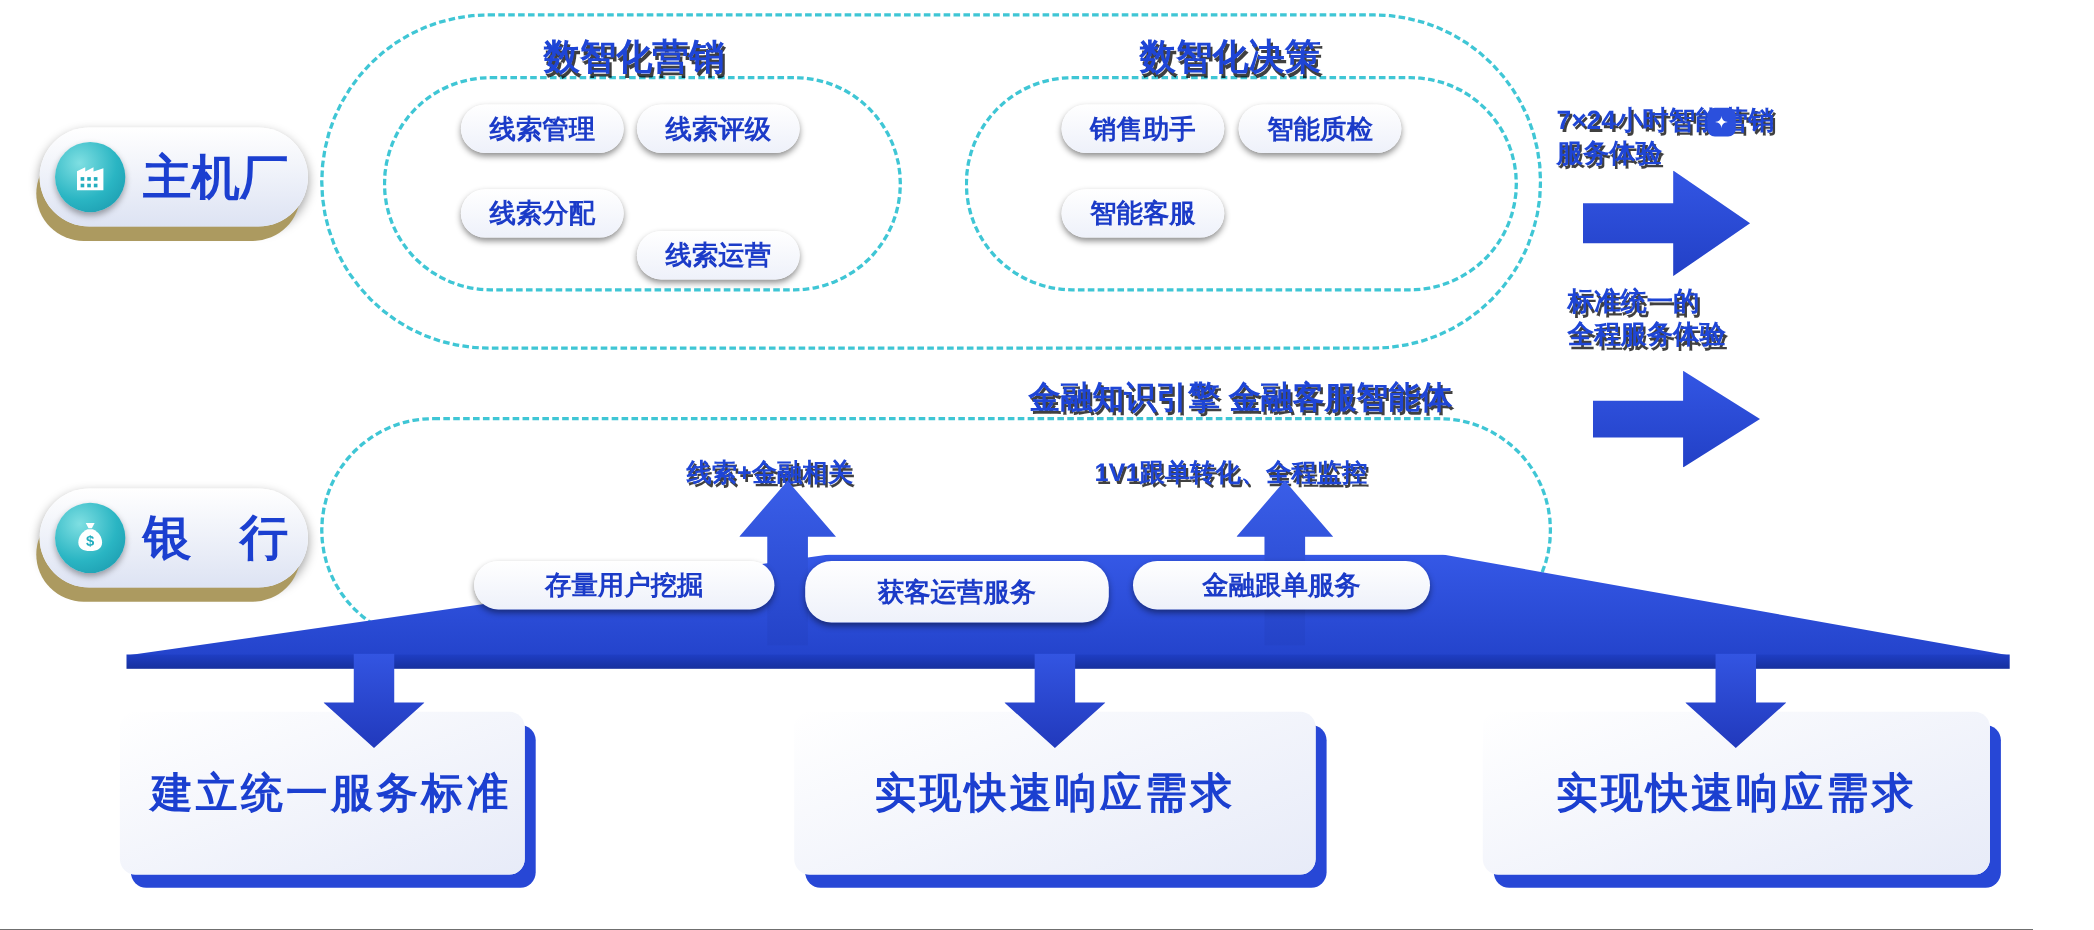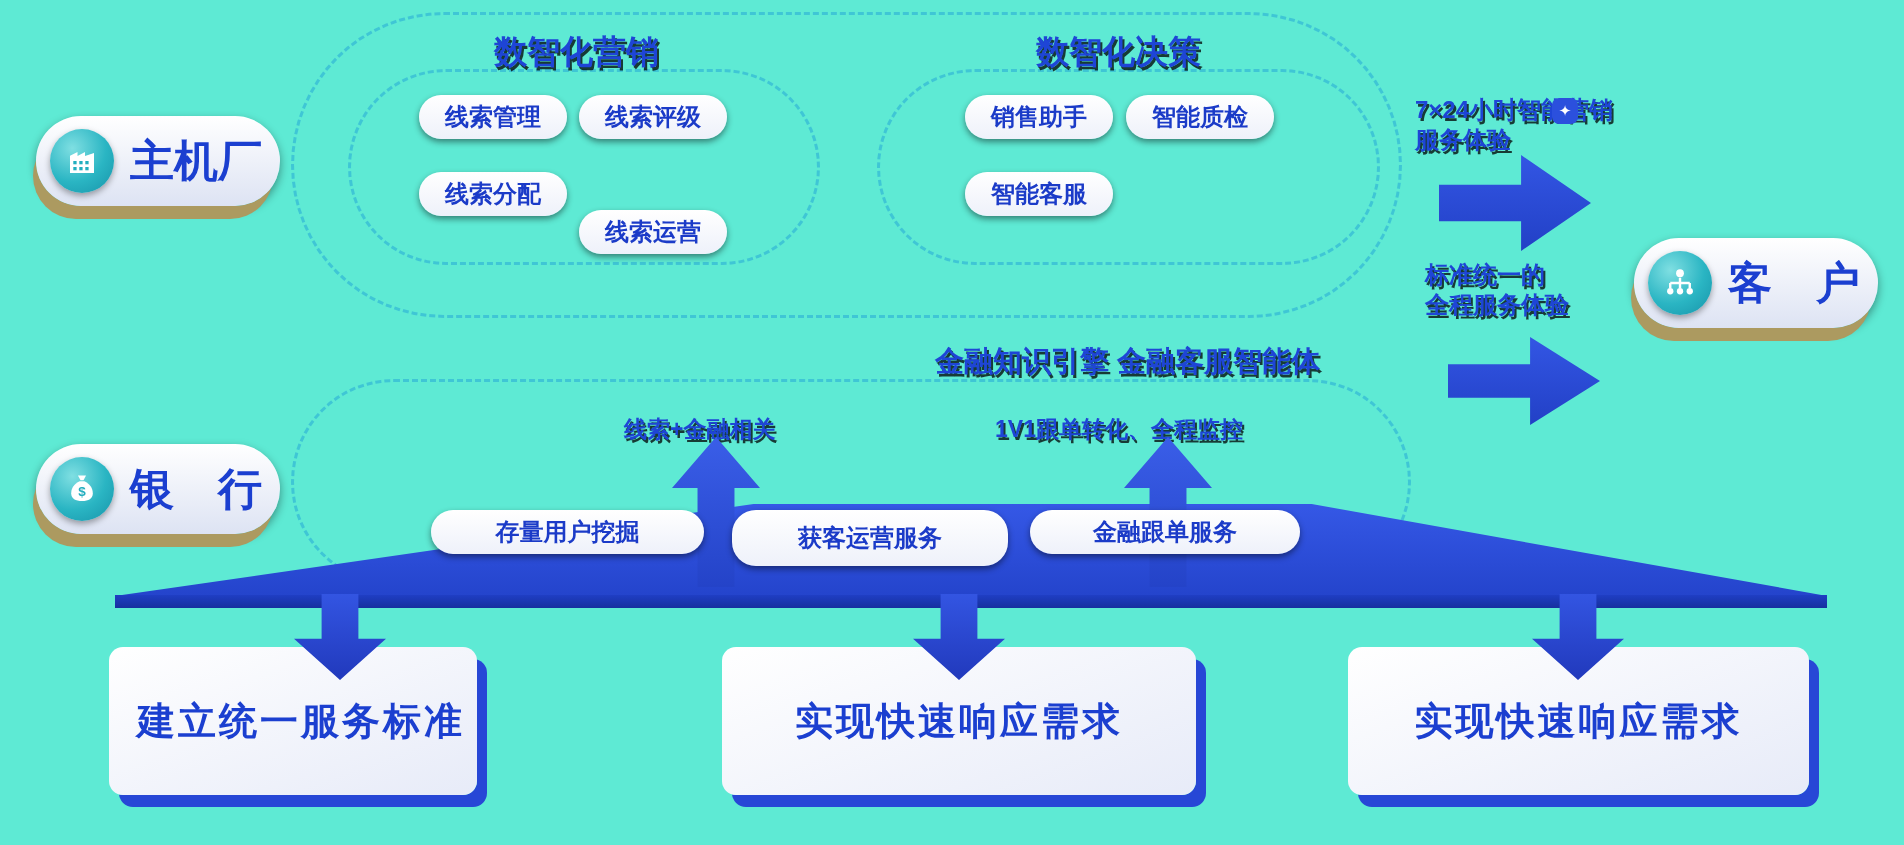--- a/index.html
+++ b/index.html
@@ -1,18 +1,18 @@
 <!DOCTYPE html>
 <html><head>
 <meta charset="utf-8">
 <style>
   * { margin:0; padding:0; box-sizing:border-box; }
   html,body { background:#000; }
   body { font-family:"Liberation Sans","DejaVu Sans",sans-serif; }
-  .canvas { position:relative; width:1904px; height:845px; background:#5eead4; overflow:hidden; }
+  .canvas { position:relative; width:1904px; height:845px; background:#ffffff; overflow:hidden; }
 
   
   .dashed { position:absolute; border:3px dashed #3fc6d5; background:transparent; z-index:1; }
 
   
   .blue-heading { position:absolute; color:#1e45d6; font-weight:bold;
                   text-shadow:2px 3px 0 rgba(0,0,0,.75); white-space:nowrap; z-index:2; }
 
   
   .chip { position:absolute; display:flex; align-items:center; justify-content:center;
@@ -151,26 +151,14 @@
     <span class="entity-icon">
       <svg width="36" height="36" viewBox="0 0 24 24">
         <path fill="#fff" d="M9.3 3h5.4L13 6.2h-2L9.3 3z"></path>
         <path fill="#fff" d="M10.4 6.8h3.2c3.5 1.6 5.6 4.6 5.6 8 0 3.6-2.8 5.2-7.2 5.2s-7.2-1.6-7.2-5.2c0-3.4 2.1-6.4 5.6-8z"></path>
         <text x="12" y="16.8" text-anchor="middle" font-size="9" font-weight="bold" fill="#23aebf">$</text>
       </svg>
     </span>
     <span class="entity-label">银　行</span>
   </div>
 
-  <div class="entity" style="left:1634px; top:238px;">
-    <span class="entity-icon">
-      <svg width="36" height="36" viewBox="0 0 24 24">
-        <circle cx="12" cy="5.5" r="2.6" fill="#fff"></circle>
-        <path d="M12 8.5V12M5.5 12h13M5.5 12v3.5M12 12v3.5M18.5 12v3.5" stroke="#fff" stroke-width="1.6" fill="none"></path>
-        <circle cx="5.5" cy="17.5" r="2.1" fill="#fff"></circle>
-        <circle cx="12" cy="17.5" r="2.1" fill="#fff"></circle>
-        <circle cx="18.5" cy="17.5" r="2.1" fill="#fff"></circle>
-      </svg>
-    </span>
-    <span class="entity-label">客　户</span>
-  </div>
 
 </div>
 
 </body></html>

